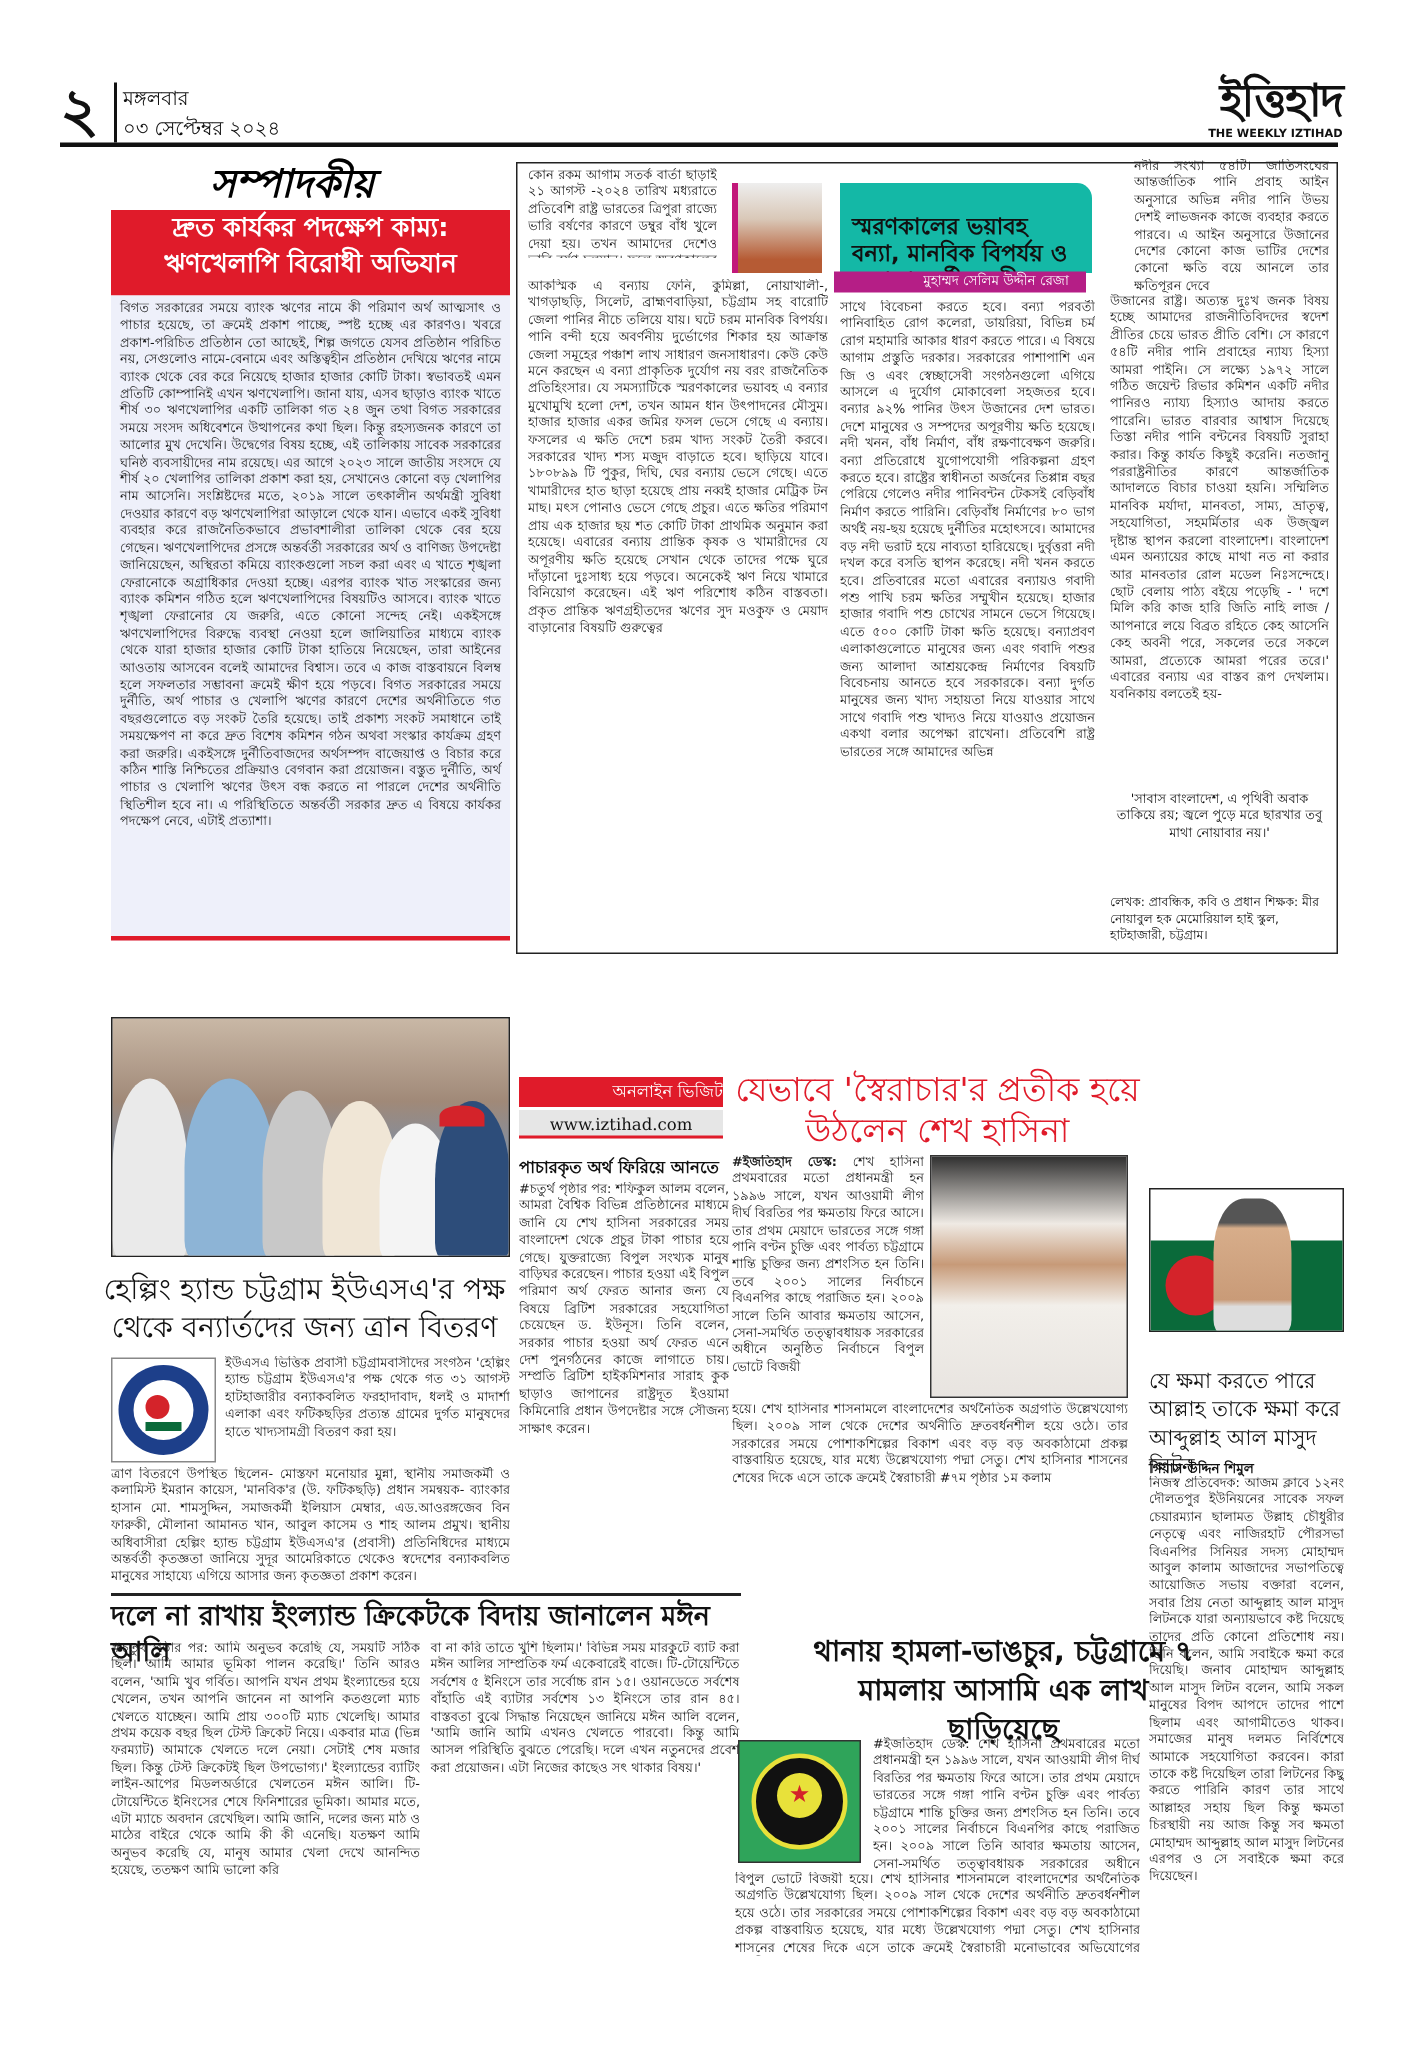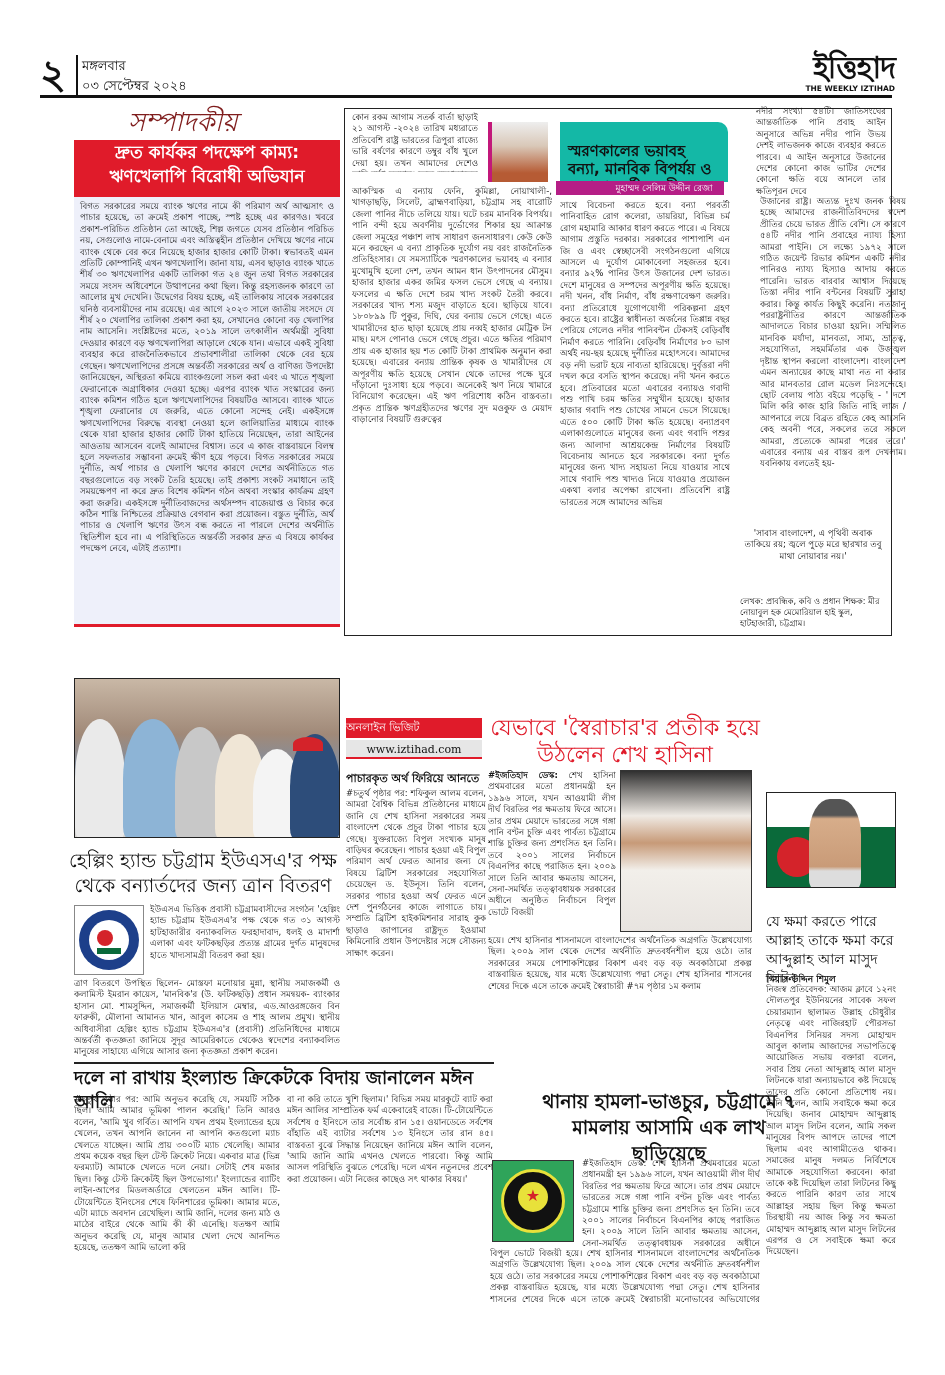--- a/index.html
+++ b/index.html
@@ -12,21 +12,21 @@
   #page-num { left: 40px; top: 52px; font-size: 40px; font-weight: bold; line-height: 44px; }
   #hdr-divider { left: 76px; top: 55px; width: 1.5px; height: 40px; background: #111; }
   #hdr-day { left: 82px; top: 56px; font-size: 13px; }
   #hdr-date { left: 82px; top: 76px; font-size: 13px; }
   #masthead { right: 50px; top: 52px; text-align: right; }
   #masthead-logo { font-size: 30px; font-weight: bold; line-height: 32px; letter-spacing: -1px; }
   #masthead-sub { font-size: 7.5px; font-weight: bold; }
   #hdr-rule { left: 40px; top: 95px; width: 852px; height: 3px; background: #111; }
 
   
-  #ed-label { left: 128px; top: 102px; font-size: 26px; font-weight: normal; color: #7f1d1d; font-style: italic; }
+  #ed-label { left: 140px; top: 102px; font-size: 26px; font-weight: bold; color: #000000; font-style: italic; }
   #ed-head { left: 74px; top: 140px; width: 266px; height: 57px; background: #e01b2a; color: #fff; text-align: center; font-size: 17px; font-weight: bold; line-height: 24px; padding-top: 0; }
   #ed-body { left: 74px; top: 197px; width: 266px; height: 430px; background: #eef0fa; padding: 4px 6px; border-bottom: 3px solid #e01b2a; }
 
   
   #photo1 { left: 74px; top: 678px; width: 266px; height: 160px; border: 1px solid #222; background: linear-gradient(180deg,#c9b8a6 0%,#a08978 35%,#7b8fa8 60%,#d8d6d2 100%); overflow: hidden; }
   .person { position: absolute; border-radius: 50% 50% 10% 10%; }
 
   #help-head { left: 58px; top: 848px; width: 290px; font-size: 19px; line-height: 25px; text-align: center; }
   #help-logo { left: 74px; top: 905px; width: 70px; height: 70px; border: 1px solid #888; background: #fff; }
   #help-body1 { left: 150px; top: 904px; width: 190px; height: 70px; }
@@ -34,26 +34,26 @@
 
   
   #feat-box { left: 344px; top: 108px; width: 548px; height: 528px; border: 1.5px solid #222; }
   #feat-col1 { left: 352px; top: 112px; width: 126px; height: 60px; }
   #feat-photo { left: 488px; top: 122px; width: 60px; height: 60px; background: linear-gradient(180deg,#eee 0%,#d9c8b8 40%,#b65b34 85%); border-left: 4px solid #c2187a; }
   #feat-titlebox { left: 560px; top: 122px; width: 168px; height: 60px; background: #14b8a6; border-radius: 0 10px 0 0; padding: 20px 8px; font-size: 15px; line-height: 18px; font-weight: bold; }
   #feat-author { left: 556px; top: 181px; width: 168px; height: 14px; background: #b51e86; color: #fff; font-size: 9px; text-align: center; line-height: 14px; padding-left: 48px; }
   #feat-col1b { left: 352px; top: 186px; width: 200px; height: 440px; }
   #feat-col2 { left: 560px; top: 200px; width: 170px; height: 426px; }
   #feat-col3top { left: 756px; top: 106px; width: 130px; height: 90px; }
-  #feat-col3 { left: 740px; top: 196px; width: 146px; height: 330px; margin-left: 20px; }
+  #feat-col3 { left: 740px; top: 196px; width: 146px; height: 330px; }
   #feat-poem { left: 740px; top: 528px; width: 146px; height: 66px; text-align: center; font-size: 8.6px; line-height: 11.4px; }
   #feat-sig { left: 740px; top: 596px; width: 146px; height: 36px; font-size: 8.2px; line-height: 11px; }
 
   
-  #ov-label { left: 346px; top: 718px; width: 136px; height: 20px; background: #e01b2a; color: #fff; font-size: 11px; text-align: left; line-height: 20px; }
+  #ov-label { left: 346px; top: 718px; width: 136px; height: 20px; background: #e01b2a; color: #fff; font-size: 11px; text-align: right; line-height: 20px; }
   #ov-url { left: 346px; top: 740px; width: 136px; height: 19px; background: #e6e6e6; font-family: "DejaVu Serif", serif; font-size: 11px; text-align: center; line-height: 19px; border-bottom: 2px solid #e01b2a; }
 
   #hasina-head { left: 490px; top: 714px; width: 270px; font-size: 22px; font-weight: normal; color: #e01b2a; line-height: 27px; text-align: center; }
 
   #pachar-head { left: 346px; top: 770px; width: 140px; font-size: 11px; font-weight: bold; }
   #pachar-body { left: 346px; top: 788px; width: 140px; height: 246px; }
   #hasina-body { left: 488px; top: 770px; width: 128px; height: 162px; }
   #hasina-photo { left: 620px; top: 770px; width: 132px; height: 162px; border: 1px solid #333; background: linear-gradient(180deg,#303030 0%,#efeae4 28%,#c79a78 45%,#f2efea 62%,#e8e4e0 100%); }
   #hasina-body2 { left: 488px; top: 935px; width: 264px; height: 100px; }
 

